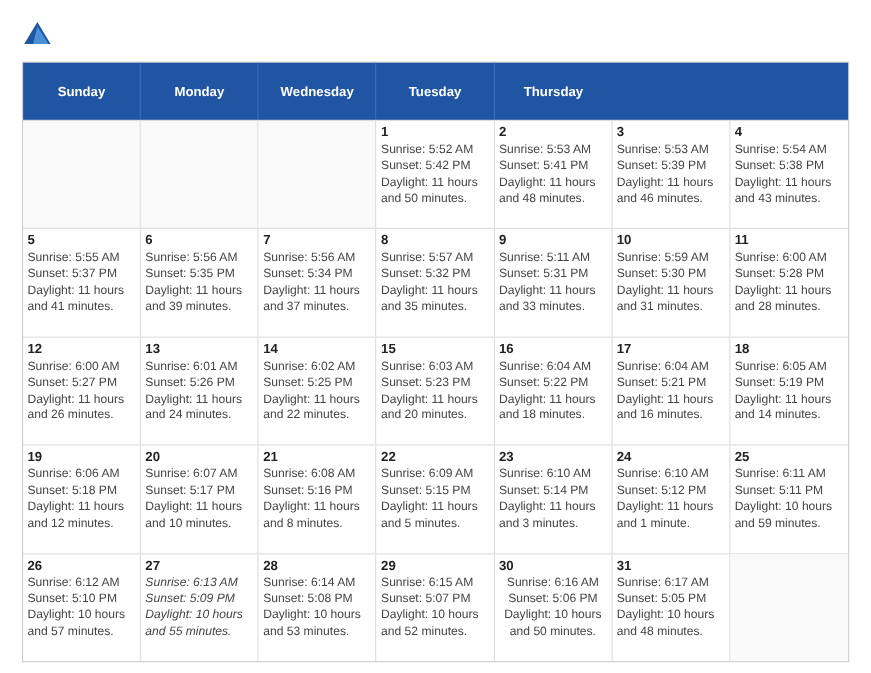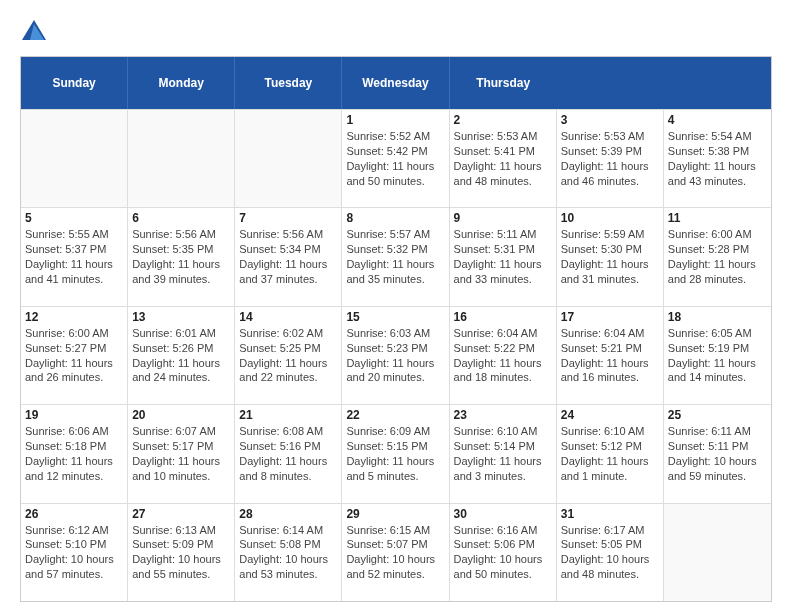--- a/index.html
+++ b/index.html
@@ -128,22 +128,22 @@
     <div class="title-block">
       <div class="month-title"></div>
       <div class="location-title"></div>
     </div>
   </div>
 
   <div class="calendar">
     <div class="cal-header">
     <div class="cal-header-cell">Sunday</div>
         <div class="cal-header-cell">Monday</div>
+        <div class="cal-header-cell">Wednesday</div>
         <div class="cal-header-cell">Tuesday</div>
-        <div class="cal-header-cell">Wednesday</div>
         <div class="cal-header-cell">Thursday</div>
       </div>
     <div class="cal-body">
     <div class="cal-row">
           <div class="cal-cell empty"></div>
           <div class="cal-cell empty"></div>
           <div class="cal-cell empty"></div>
           <div class="cal-cell">
             <span class="cell-day">1</span>
             <div class="cell-info" style="white-space: pre-line;">Sunrise: 5:52 AM
@@ -329,42 +329,42 @@
         <div class="cal-row">
           <div class="cal-cell">
             <span class="cell-day">26</span>
             <div class="cell-info" style="white-space: pre-line;">Sunrise: 6:12 AM
 Sunset: 5:10 PM
 Daylight: 10 hours
 and 57 minutes.</div>
           </div>
           <div class="cal-cell">
             <span class="cell-day">27</span>
-            <div class="cell-info" style="white-space: pre-line;">Sunrise: 6:13 AM
+            <div class="cell-info" style="white-space: pre-line; font-style: italic;">Sunrise: 6:13 AM
 Sunset: 5:09 PM
 Daylight: 10 hours
 and 55 minutes.</div>
           </div>
           <div class="cal-cell">
             <span class="cell-day">28</span>
             <div class="cell-info" style="white-space: pre-line;">Sunrise: 6:14 AM
 Sunset: 5:08 PM
 Daylight: 10 hours
 and 53 minutes.</div>
           </div>
           <div class="cal-cell">
             <span class="cell-day">29</span>
             <div class="cell-info" style="white-space: pre-line;">Sunrise: 6:15 AM
 Sunset: 5:07 PM
 Daylight: 10 hours
 and 52 minutes.</div>
           </div>
           <div class="cal-cell">
             <span class="cell-day">30</span>
-            <div class="cell-info" style="white-space: pre-line;">Sunrise: 6:16 AM
+            <div class="cell-info" style="white-space: pre-line; text-align: center;">Sunrise: 6:16 AM
 Sunset: 5:06 PM
 Daylight: 10 hours
 and 50 minutes.</div>
           </div>
           <div class="cal-cell">
             <span class="cell-day">31</span>
             <div class="cell-info" style="white-space: pre-line;">Sunrise: 6:17 AM
 Sunset: 5:05 PM
 Daylight: 10 hours
 and 48 minutes.</div>

